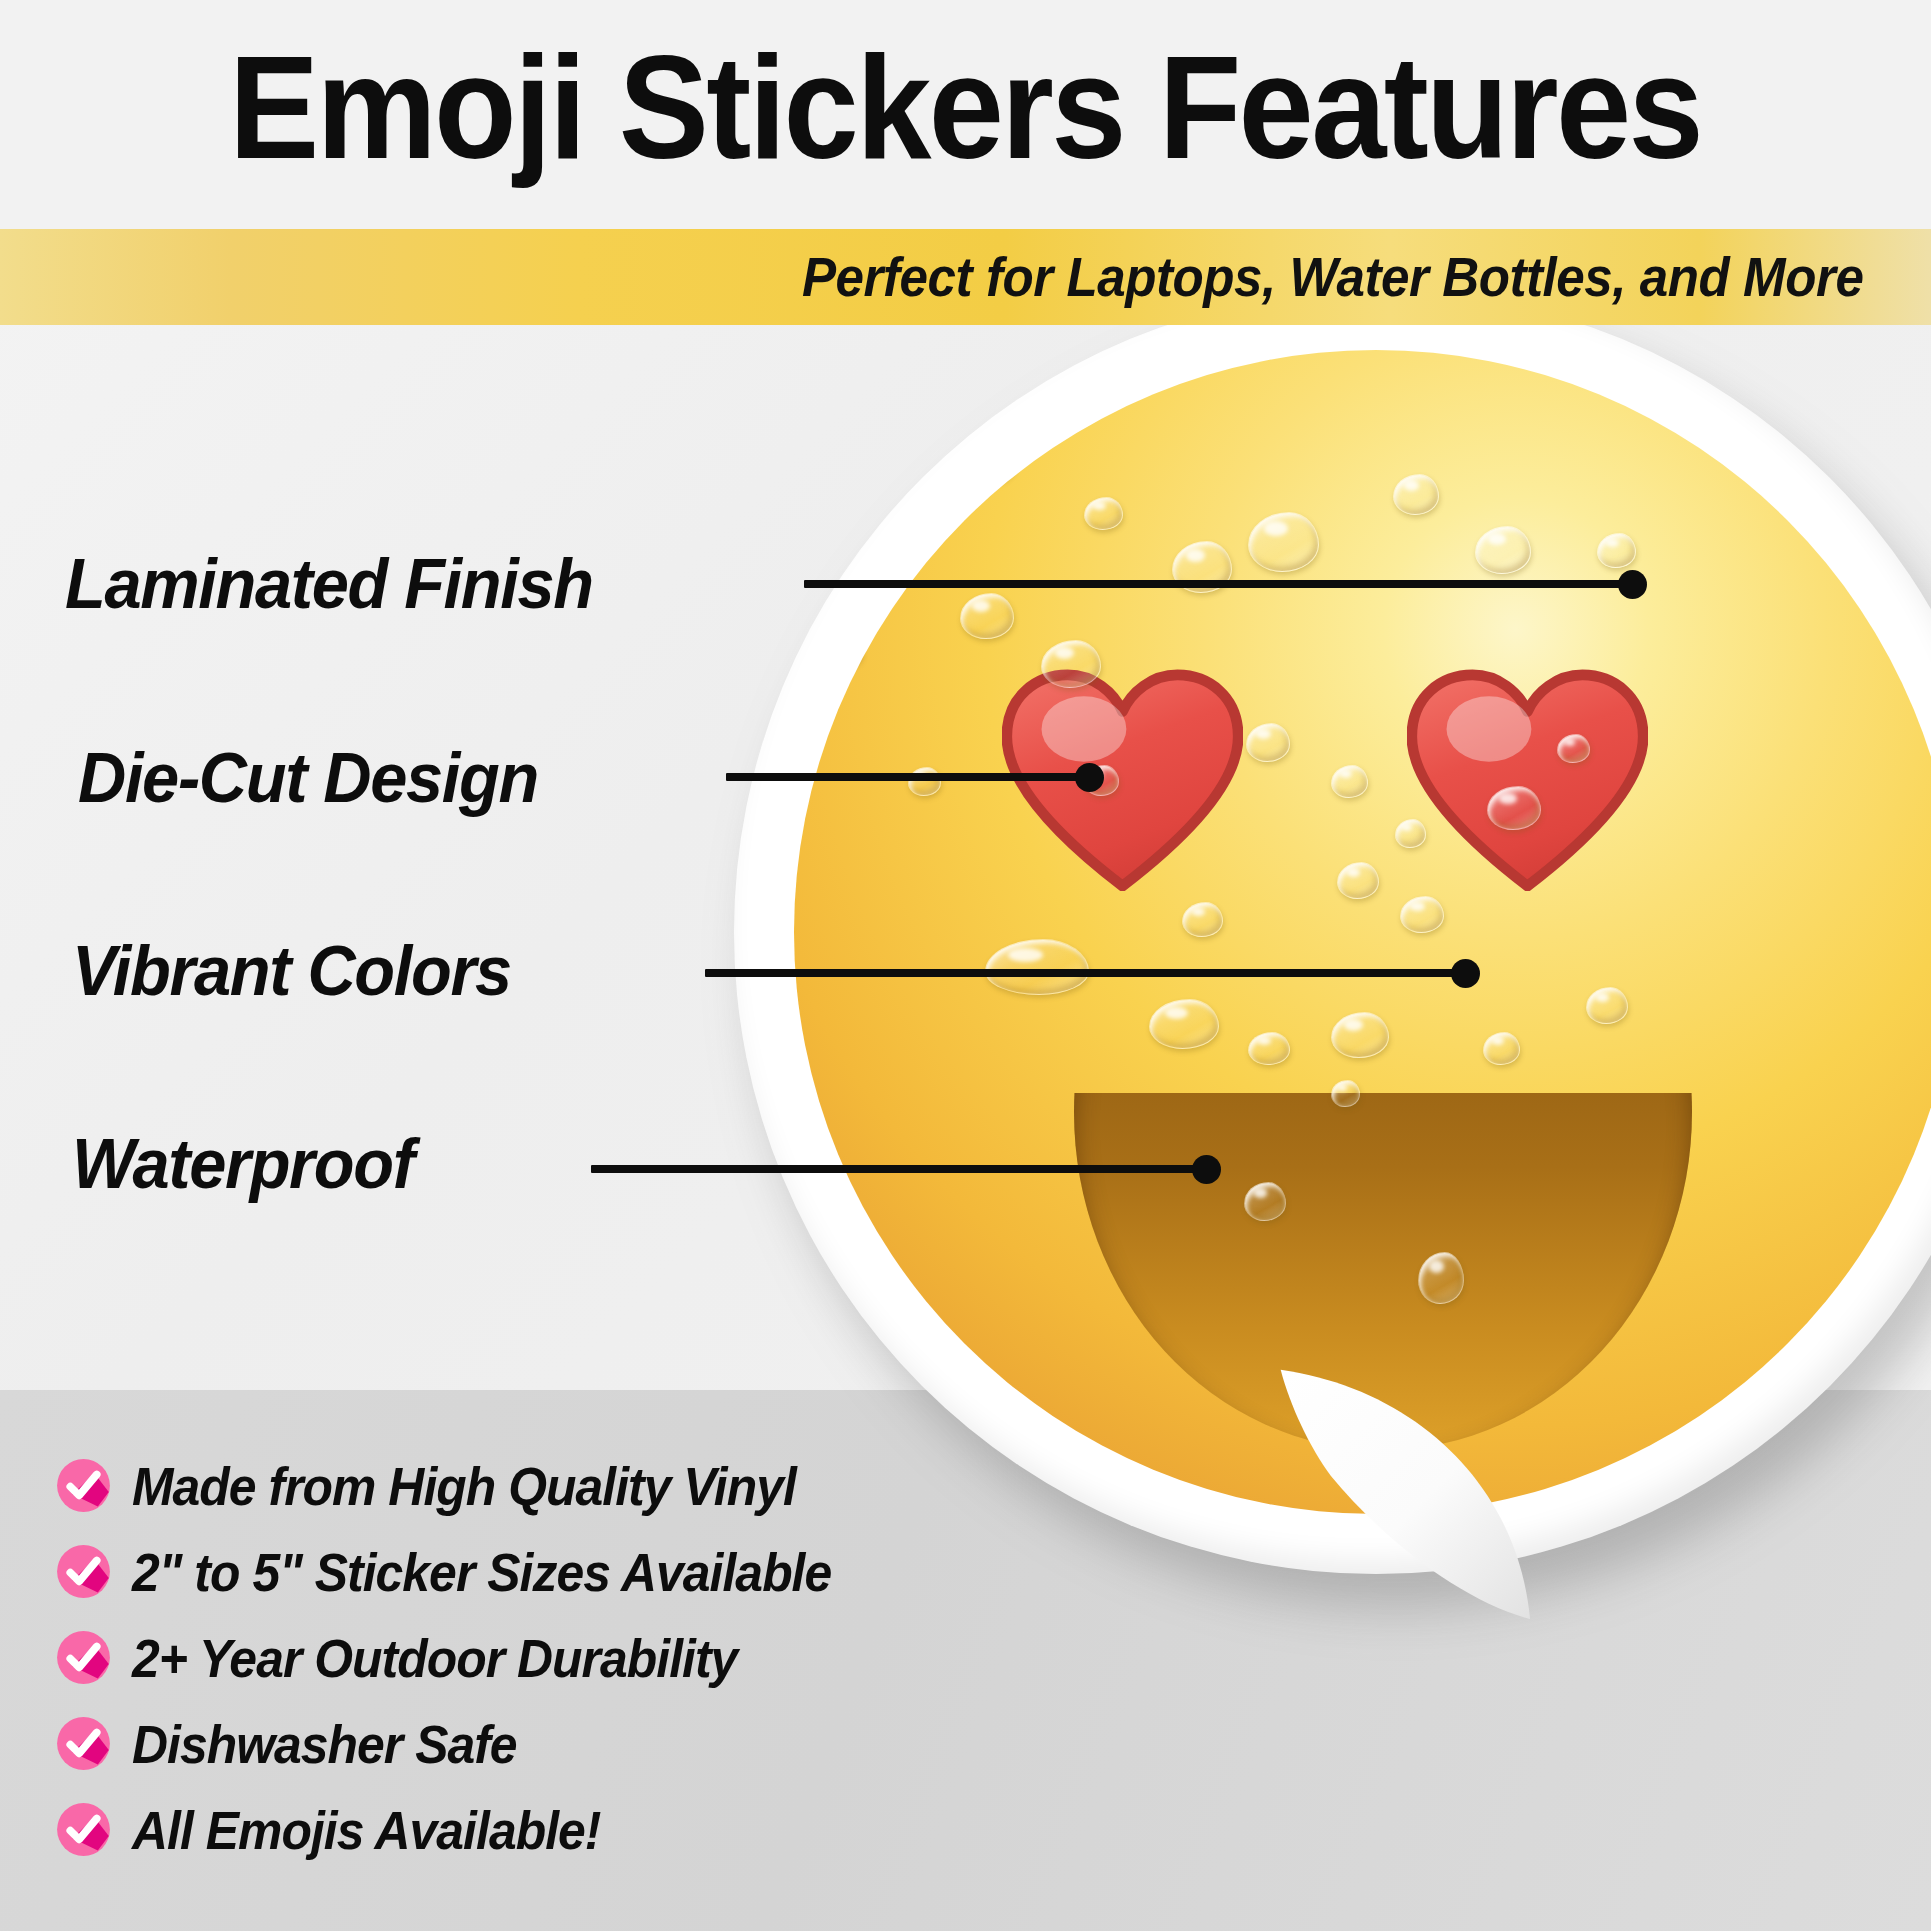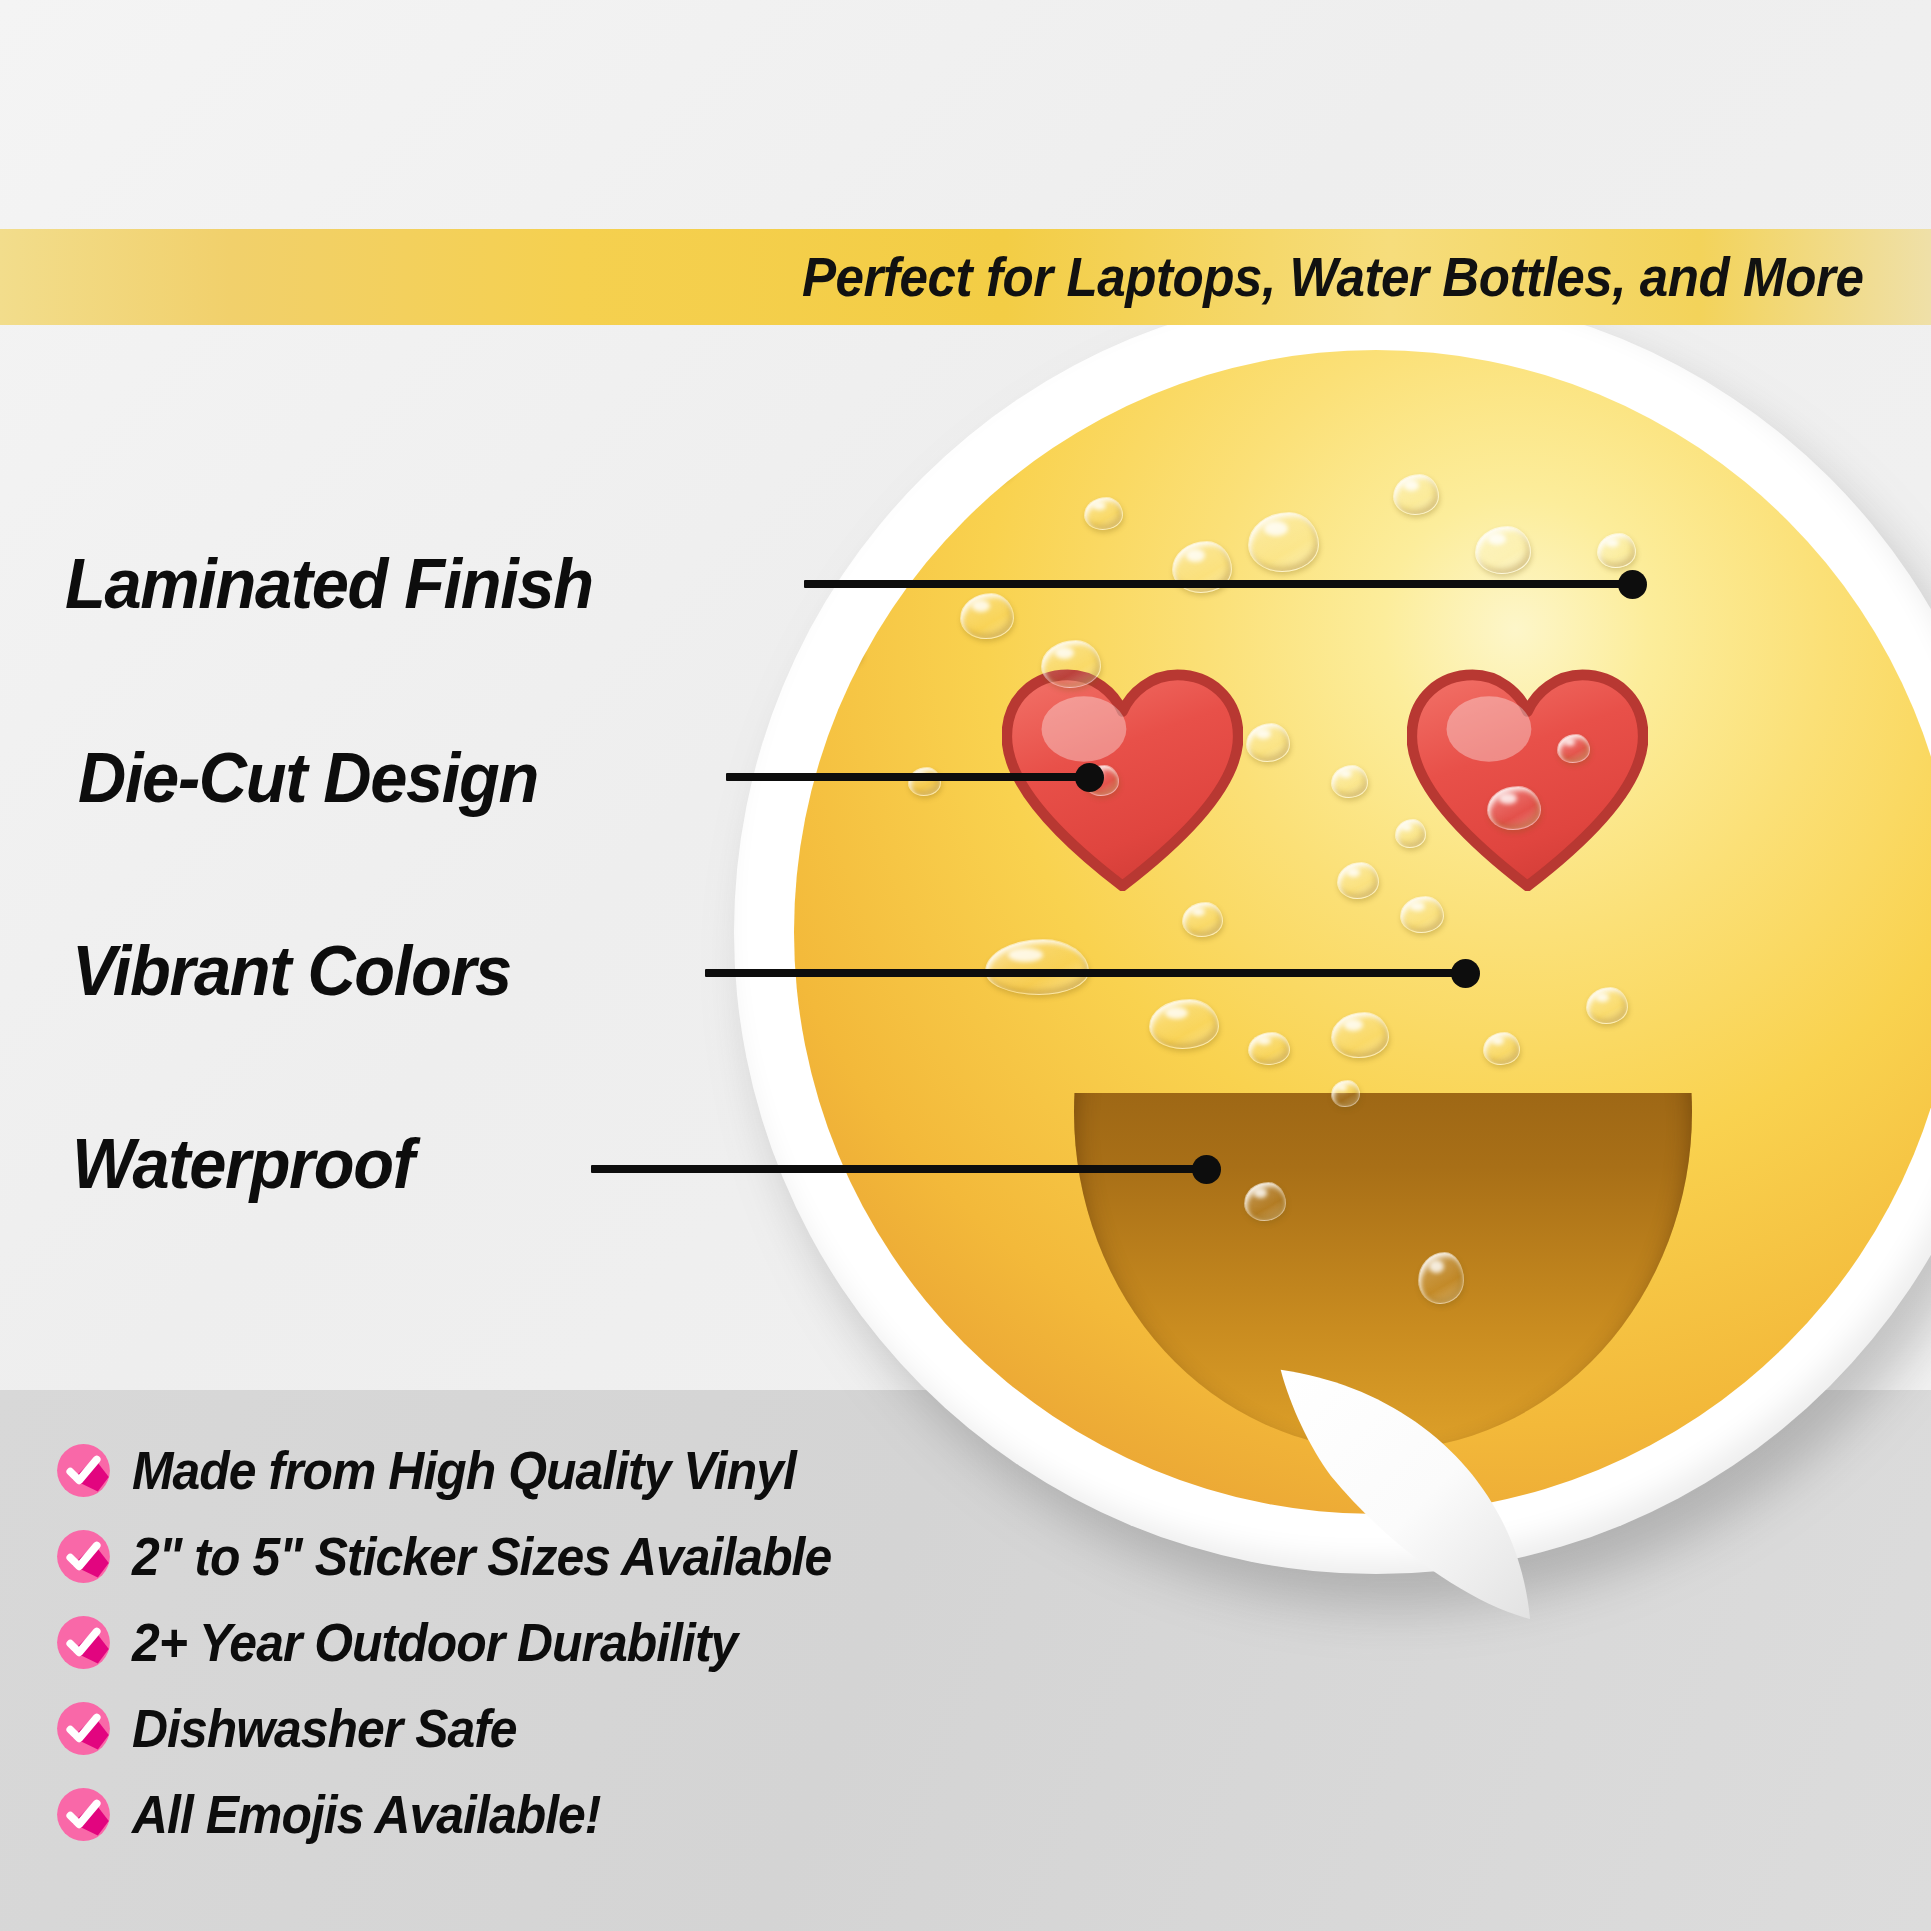--- a/index.html
+++ b/index.html
@@ -175,21 +175,21 @@
   .leader-dot {
     position:absolute;
     width:29px; height:29px;
     border-radius:50%;
     background:#0d0d0d;
   }
 
   
   .bullets { position:absolute; left:56px; top:1427px; width:1081px; z-index:45; }
   .bullet-row {
-    display:flex; align-items:center;
+    display:flex; align-items:flex-end;
     height:86px;
   }
   .check-icon {
     position:relative;
     width:55px; height:55px;
     flex:0 0 55px;
     margin-right:21px;
   }
   .check-icon svg { width:55px; height:55px; display:block; }
   .bullet-text {
@@ -293,20 +293,23 @@
             <stop offset="0%" stop-color="#ffffff"></stop>
             <stop offset="55%" stop-color="#fbfbfb"></stop>
             <stop offset="100%" stop-color="#e2e2e2"></stop>
           </linearGradient>
         </defs>
         <path d="M10 10 C 150 30, 255 130, 268 268 C 200 250, 120 190, 62 120 C 40 90, 20 48, 10 10 Z" fill="url(#peelg)"></path>
       </svg>
     </div>
   </div>
 
+  <div class="header">
+    <div class="header-title">Emoji Stickers Features</div>
+  </div>
 
   <div class="gold-banner">
     <div class="banner-sub">Perfect for Laptops, Water Bottles, and More</div>
   </div>
 
   <div class="features">
 
     <div class="feat-label" style="left:53px;top:548px;">Laminated Finish</div>
     <div class="leader-line" style="left:792px;top:580px;width:830px;"></div>
     <div class="leader-dot" style="left:1606px;top:570px;"></div>

